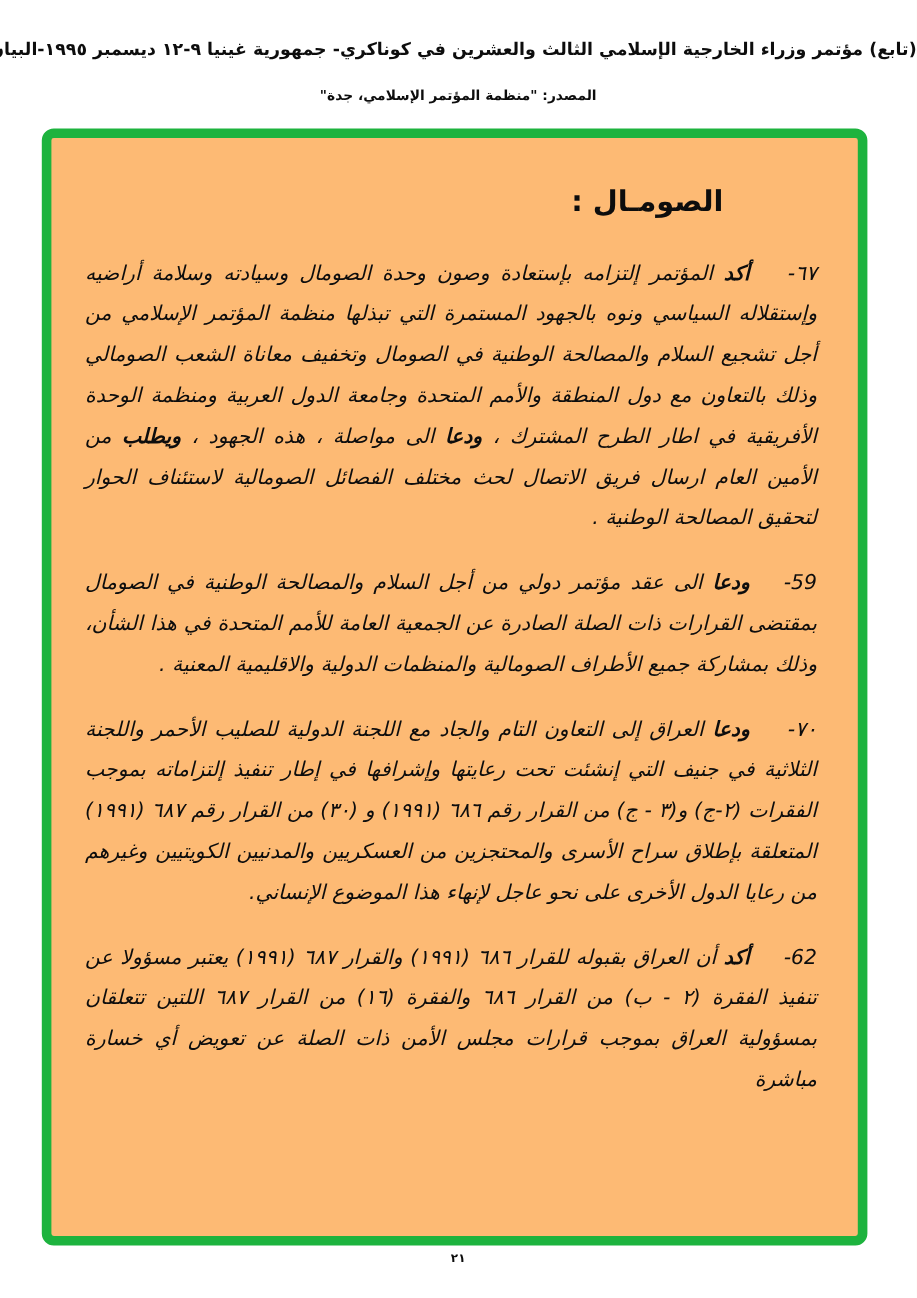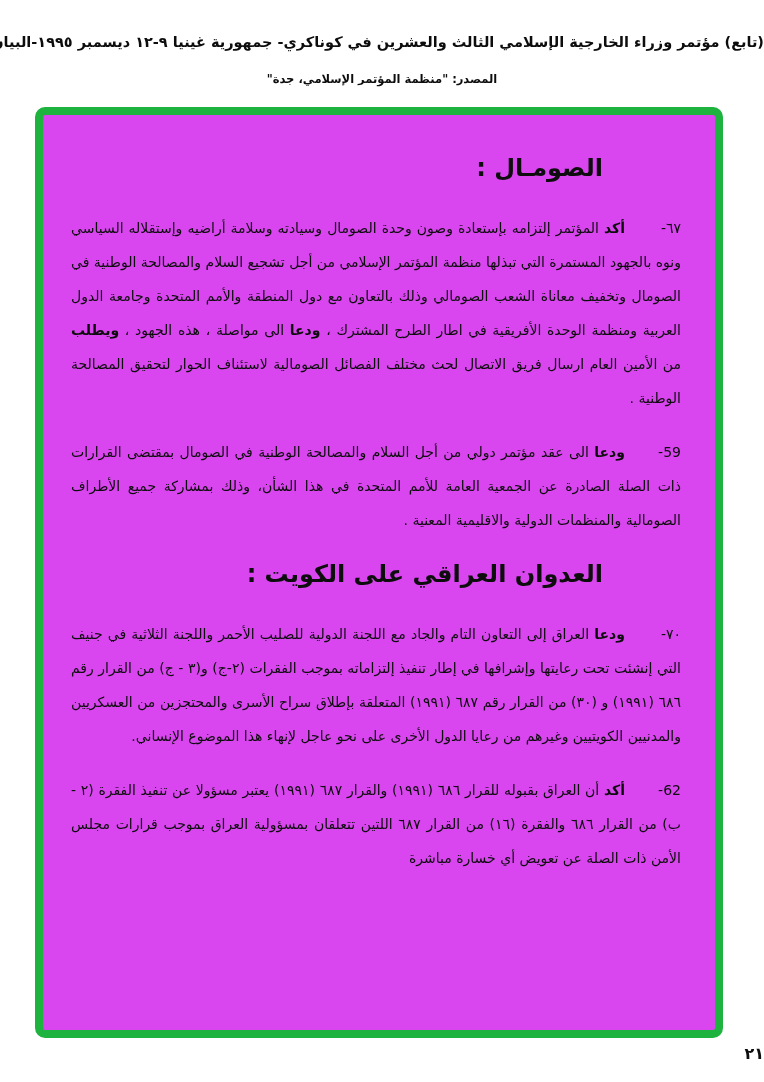--- a/index.html
+++ b/index.html
@@ -42,74 +42,74 @@
   
   .doc-frame {
     position: absolute;
     left: 35px;
     top: 107px;
     width: 688px;
     height: 931px;
     box-sizing: border-box;
     border: 8px solid #1db33e;
     border-radius: 10px;
-    background: #d946ef;
+    background: #fdba74;
     padding: 36px 34px 0 28px;
     overflow: hidden;
   }
   .doc-heading {
     font-weight: 700;
     font-size: 24px;
     line-height: 34px;
     margin: 18px 78px 26px 0;
     letter-spacing: 0;
   }
   .doc-heading:first-child {
     margin-top: 0;
   }
   .doc-para {
-    font-size: 14px;
+    font-size: 17px;
     line-height: 34px;
     text-align: justify;
     margin: 0 0 20px 0;
+    font-style: italic;
   }
   .doc-para b {
     font-weight: 700;
   }
   .pnum {
     display: inline-block;
     min-width: 56px;
     font-weight: 400;
   }
   
   .page-number {
     position: absolute;
     top: 1044px;
     left: 0;
     right: 0;
-    text-align: right;
+    text-align: center;
     font-weight: 700;
-    font-size: 16px;
+    font-size: 10px;
   }
 </style>
 </head>
 <body>
 
 <div class="page">
 
   <div class="running-header">(تابع) مؤتمر وزراء الخارجية الإسلامي الثالث والعشرين في كوناكري- جمهورية غينيا ٩-١٢ ديسمبر ١٩٩٥-البيان الختامي</div>
 
   <div class="running-subheader">المصدر: "منظمة المؤتمر الإسلامي، جدة"</div>
 
   <div class="doc-frame" style="border-color: rgb(29, 179, 62);">
     <div>
         <div class="doc-heading">الصومـال :</div>
         <p class="doc-para"><span class="pnum">٦٧-</span><b>أكد</b><span> المؤتمر إلتزامه بإستعادة وصون وحدة الصومال وسيادته وسلامة أراضيه وإستقلاله السياسي ونوه بالجهود المستمرة التي تبذلها منظمة المؤتمر الإسلامي من أجل تشجيع السلام والمصالحة الوطنية في الصومال وتخفيف معاناة الشعب الصومالي وذلك بالتعاون مع دول المنطقة والأمم المتحدة وجامعة الدول العربية ومنظمة الوحدة الأفريقية في اطار الطرح المشترك ، </span><b>ودعا</b><span> الى مواصلة ، هذه الجهود ، </span><b>ويطلب</b><span> من الأمين العام ارسال فريق الاتصال لحث مختلف الفصائل الصومالية لاستئناف الحوار لتحقيق المصالحة الوطنية .</span></p>
         <p class="doc-para"><span class="pnum">59-</span><b>ودعا</b><span> الى عقد مؤتمر دولي من أجل السلام والمصالحة الوطنية في الصومال بمقتضى القرارات ذات الصلة الصادرة عن الجمعية العامة للأمم المتحدة في هذا الشأن، وذلك بمشاركة جميع الأطراف الصومالية والمنظمات الدولية والاقليمية المعنية .</span></p>
-        <div class="doc-heading">العدوان العراقي على الكويت :</div>
         <p class="doc-para"><span class="pnum">٧٠-</span><b>ودعا</b><span> العراق إلى التعاون التام والجاد مع اللجنة الدولية للصليب الأحمر واللجنة الثلاثية في جنيف التي إنشئت تحت رعايتها وإشرافها في إطار تنفيذ إلتزاماته بموجب الفقرات (٢-ج) و(٣ - ج) من القرار رقم ٦٨٦ (١٩٩١) و (٣٠) من القرار رقم ٦٨٧ (١٩٩١) المتعلقة بإطلاق سراح الأسرى والمحتجزين من العسكريين والمدنيين الكويتيين وغيرهم من رعايا الدول الأخرى على نحو عاجل لإنهاء هذا الموضوع الإنساني.</span></p>
         <p class="doc-para"><span class="pnum">62-</span><b>أكد</b><span> أن العراق بقبوله للقرار ٦٨٦ (١٩٩١) والقرار ٦٨٧ (١٩٩١) يعتبر مسؤولا عن تنفيذ الفقرة (٢ - ب) من القرار ٦٨٦ والفقرة (١٦) من القرار ٦٨٧ اللتين تتعلقان بمسؤولية العراق بموجب قرارات مجلس الأمن ذات الصلة عن تعويض أي خسارة مباشرة</span></p>
       </div>
   </div>
 
   <div class="page-number">٢١</div>
 
 </div>
 
 </body></html>

